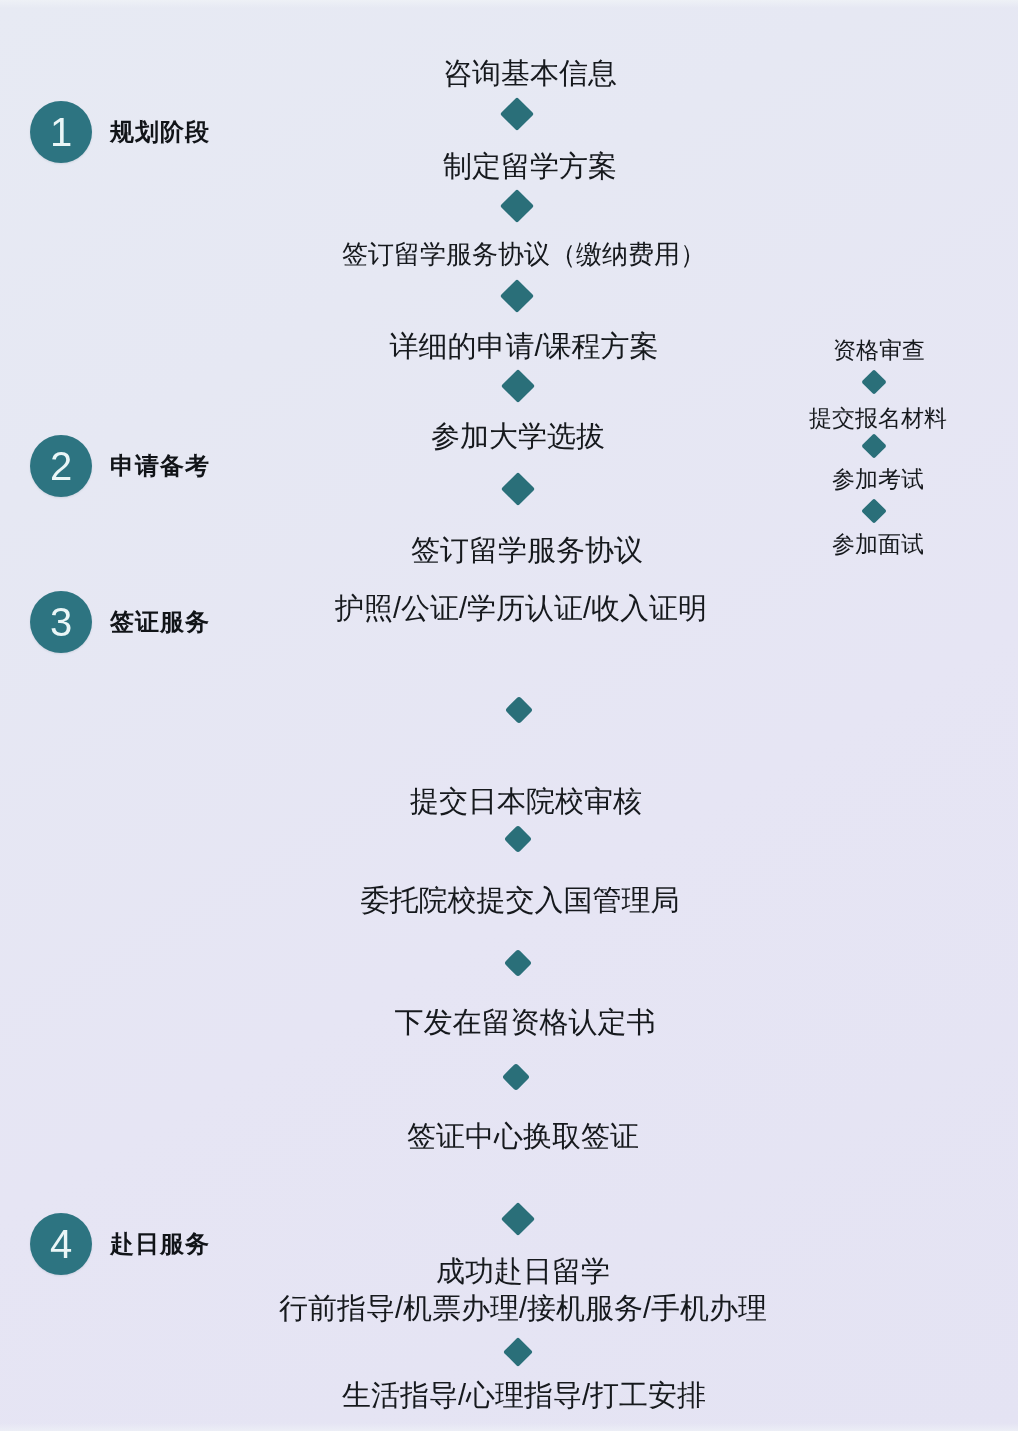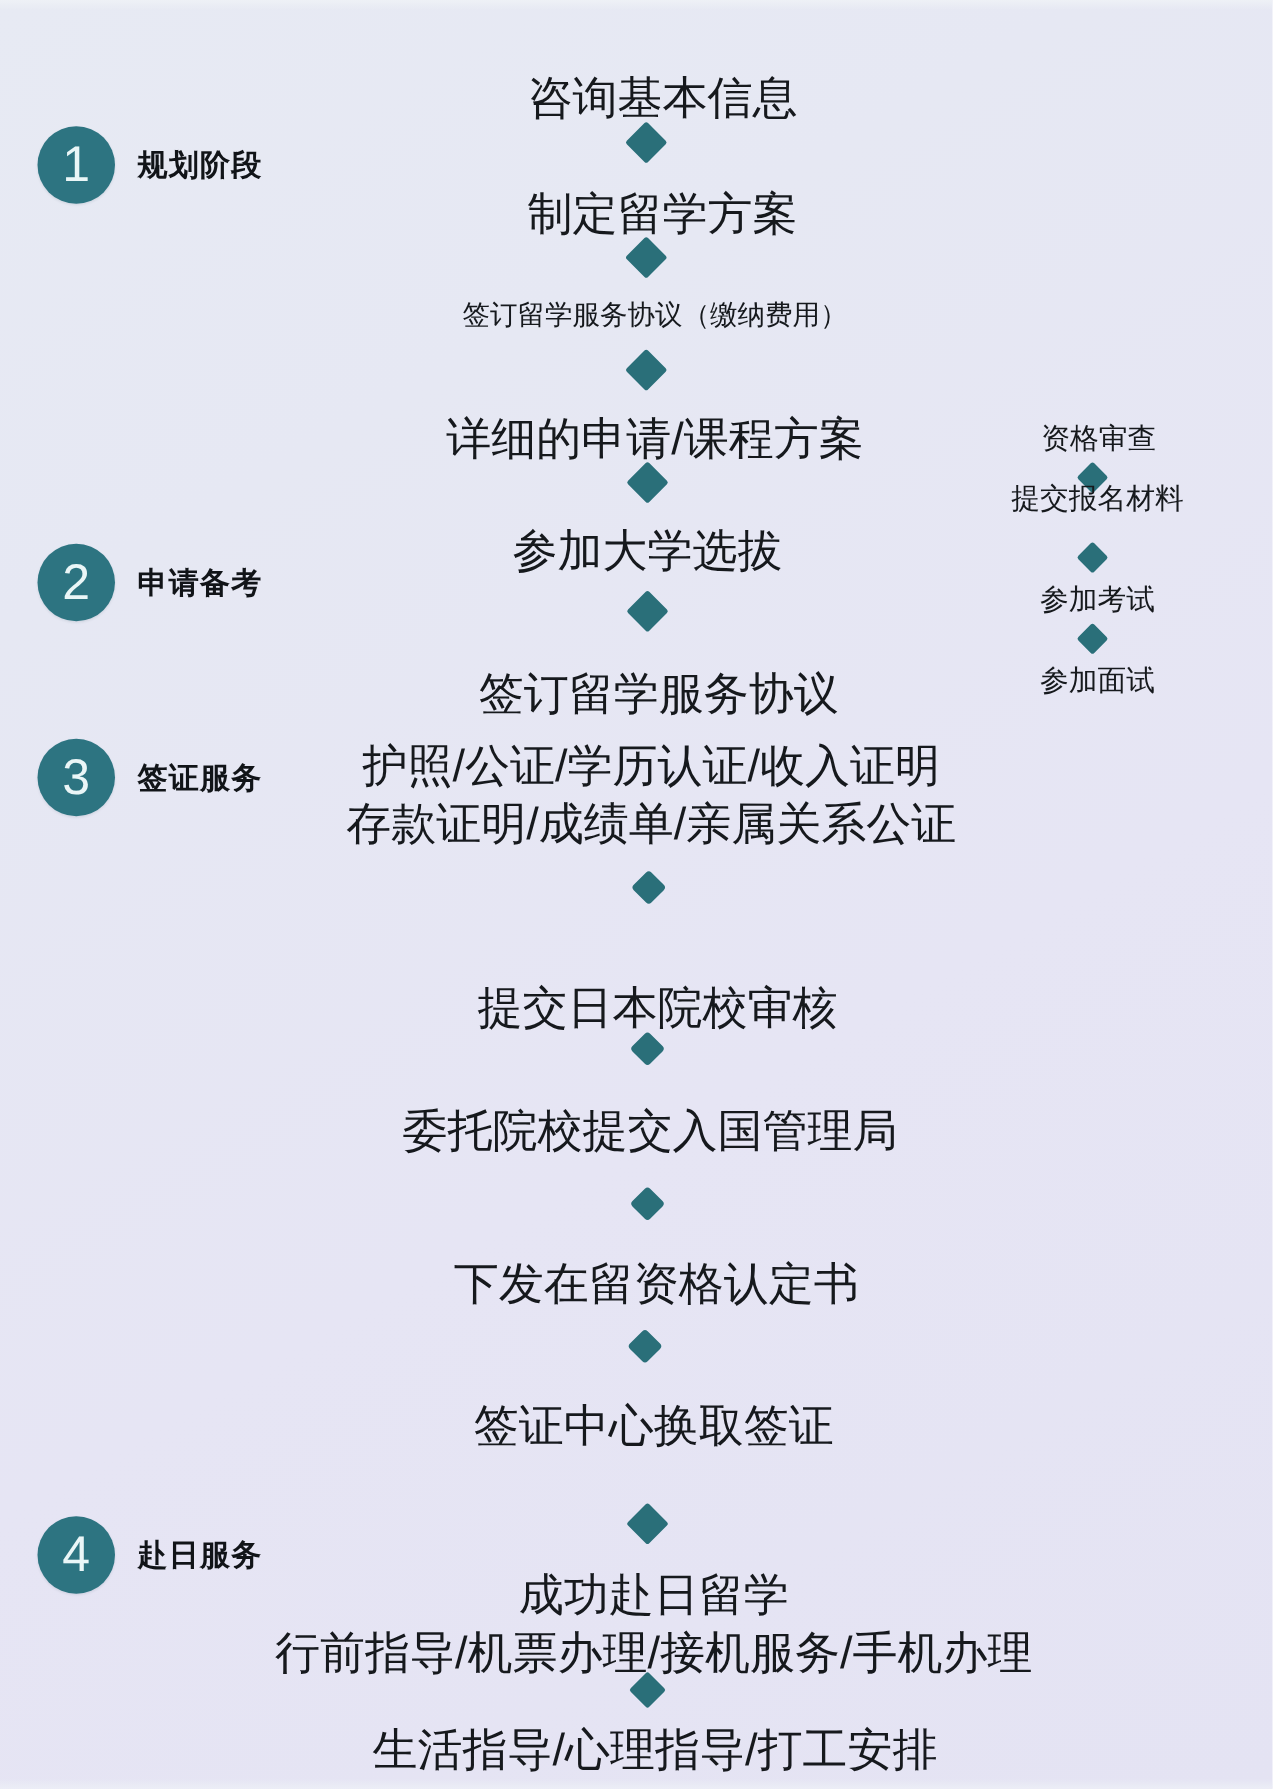--- a/index.html
+++ b/index.html
@@ -67,22 +67,22 @@
 
   
   .node {
     position: absolute;
     text-align: center;
     color: #16191d;
     white-space: nowrap;
     line-height: 1.28;
     transform: translateX(-50%);
   }
-  .node.main { font-size: 36px; }
-  .node.main.wide { font-size: 22px; }
+  .node.main { font-size: 29px; }
+  .node.main.wide { font-size: 26px; }
   .node.branch { font-size: 23px; }
   .node .line2 { display: block; }
 
   
   .diamond {
     position: absolute;
     background: #2a6f79;
     transform: translate(-50%, -50%) rotate(45deg);
     border-radius: 2px;
   }
@@ -145,21 +145,20 @@
     <span>参加大学选拔</span>
   </div>
   <div class="diamond big" style="left:518px; top:489px;"></div>
 
   <div class="node main" style="left:527px; top:532px;">
     <span>签订留学服务协议</span>
   </div>
 
   <div class="node main" style="left:521px; top:590px;">
     <span>护照/公证/学历认证/收入证明</span>
-    <span class="line2">存款证明/成绩单/亲属关系公证</span>
   </div>
   <div class="diamond mid tall" style="left:519px; top:710px; width:20px; height:20px;"></div>
 
   <div class="node main" style="left:526px; top:755px;margin-top:28px;">
     <span>提交日本院校审核</span>
   </div>
   <div class="diamond mid tall" style="left:518px; top:839px; width:20px; height:20px;"></div>
 
   <div class="node main" style="left:520px; top:882px;text-align:center;">
     <span>委托院校提交入国管理局</span>
@@ -184,21 +183,21 @@
 
   <div class="node main" style="left:524px; top:1377px;">
     <span>生活指导/心理指导/打工安排</span>
   </div>
 
   <div class="node branch" style="left:879px; top:336px;">
     <span>资格审查</span>
   </div>
   <div class="diamond small" style="left:874px; top:382px;"></div>
 
-  <div class="node branch" style="left:878px; top:384px;">
+  <div class="node branch" style="left:878px; top:404px;">
     <span>提交报名材料</span>
   </div>
   <div class="diamond small" style="left:874px; top:446px;"></div>
 
   <div class="node branch" style="left:878px; top:465px;">
     <span>参加考试</span>
   </div>
   <div class="diamond small" style="left:874px; top:511px;"></div>
 
   <div class="node branch" style="left:878px; top:530px;">

